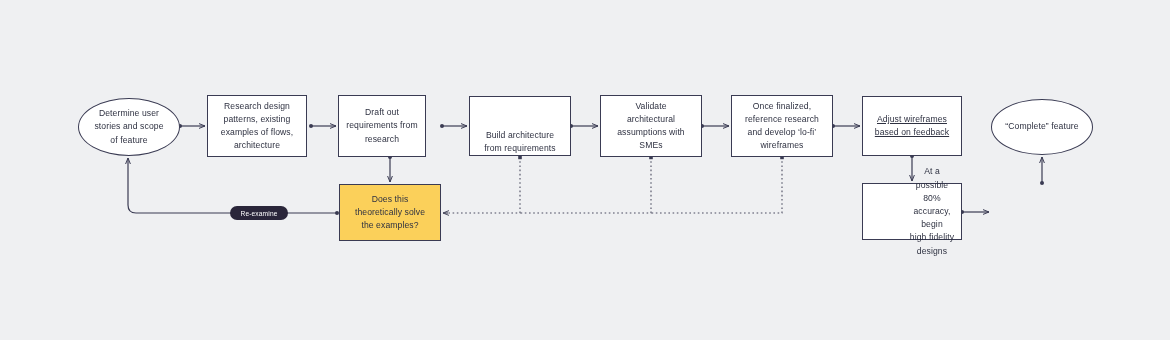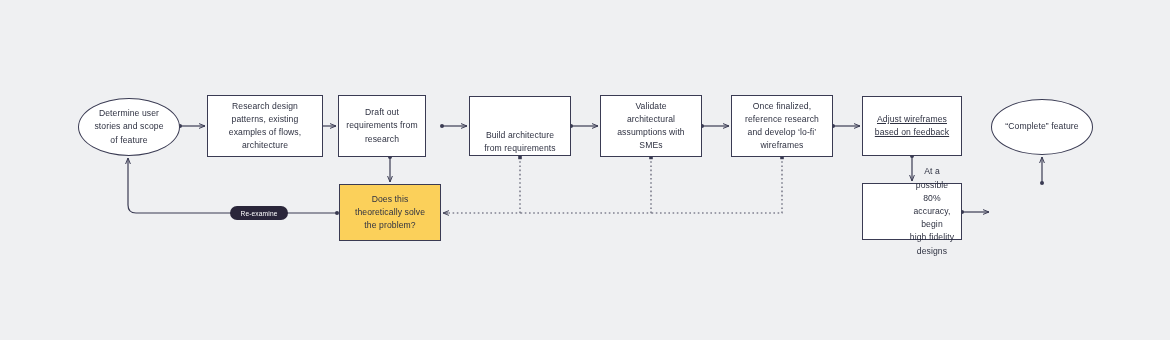--- a/index.html
+++ b/index.html
@@ -125,21 +125,21 @@
       <rect x="780.2" y="155.6" width="3.6" height="3.6"></rect>
     </g>
   </svg>
 
   <div class="node ellipse" style="left:78px; top:98px; width:102px; height:58px;">
     <span class="label">Determine user
 stories and scope
 of feature</span>
   </div>
 
-  <div class="node rect" style="left:207px; top:95px; width:116px; height:62px;">
+  <div class="node rect" style="left:207px; top:95px; width:100px; height:62px;">
     <span class="label">Research design
 patterns, existing
 examples of flows,
 architecture</span>
   </div>
 
   <div class="node rect" style="left:338px; top:95px; width:88px; height:62px;">
     <span class="label">Draft out
 requirements from
 research</span>
@@ -169,21 +169,21 @@
 based on feedback</span>
   </div>
 
   <div class="node ellipse" style="left:991px; top:99px; width:102px; height:56px;">
     <span class="label">“Complete” feature</span>
   </div>
 
   <div class="node decision" style="left:339px; top:184px; width:102px; height:57px;">
     <span class="label">Does this
 theoretically solve
-the problem?</span>
+the examples?</span>
   </div>
 
   <div class="node rect" style="left:862px; top:183px; width:100px; height:57px;padding-left:40px;">
     <span class="label">At a possible 80%
 accuracy, begin
 high fidelity
 designs</span>
   </div>
 
 

